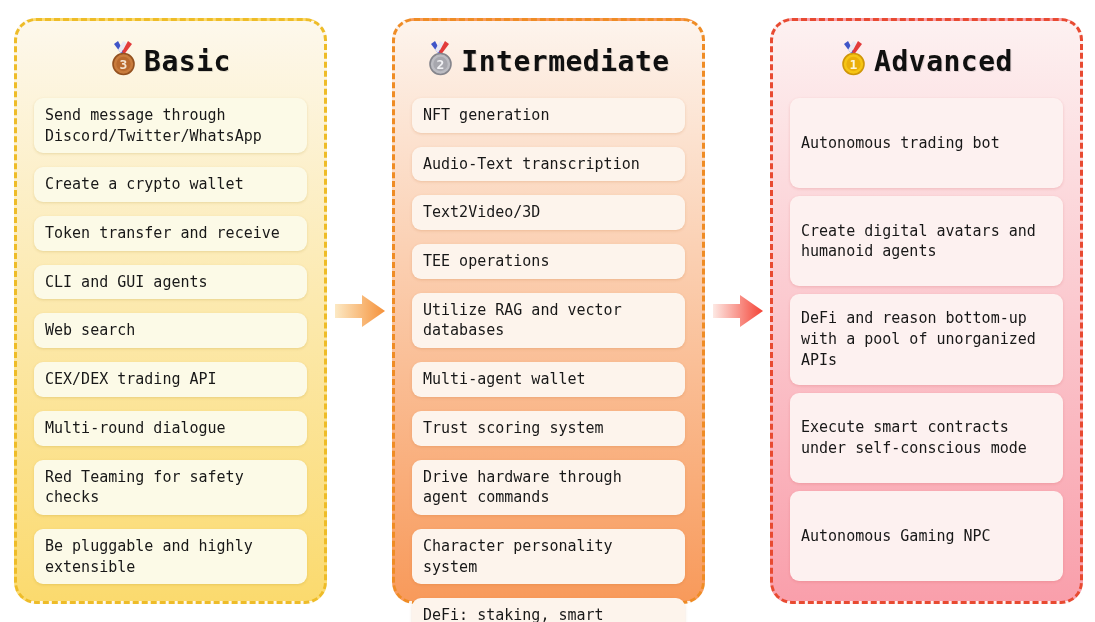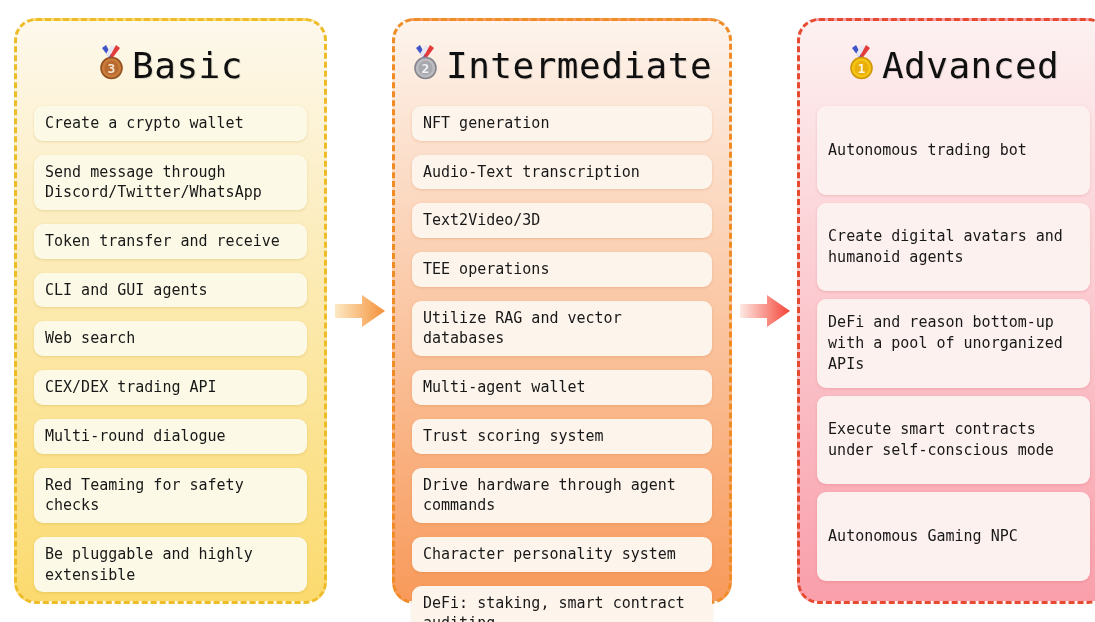--- a/index.html
+++ b/index.html
@@ -28,22 +28,22 @@
 
   .panel-header {
     display: flex;
     align-items: center;
     justify-content: center;
     gap: 7px;
     margin: 24px 0 20px 0;
     flex: 0 0 auto;
   }
   .panel-title {
-    font-size: 36px;
-    font-weight: normal;
+    font-size: 28px;
+    font-weight: bold;
     letter-spacing: 0.5px;
     color: #101010;
     text-shadow: 1px 1px 0 rgba(0,0,0,0.12);
   }
   .medal { width: 27px; height: 36px; margin-top: -6px; flex: 0 0 auto; }
 
   .items {
     list-style: none;
     display: flex;
     flex-direction: column;
@@ -85,22 +85,22 @@
         <polygon points="8,0 14,11 11.5,13 4,3" fill="#4055c8"></polygon>
         <polygon points="13,0 8,9 11,12 17,2" fill="#e8e8f2"></polygon>
         <polygon points="18,0 12,11 14.5,13 22,3" fill="#e23b3b"></polygon>
         <circle cx="13.5" cy="23" r="10.5" fill="#c97c3d" stroke="#94511f" stroke-width="1.6"></circle>
         <circle cx="13.5" cy="23" r="7.2" fill="#b96a2e"></circle>
         <text x="13.5" y="28" text-anchor="middle" font-size="13" font-weight="bold" font-family="DejaVu Sans Mono, monospace" fill="#f4e3cf">3</text>
       </svg>
       <h2 class="panel-title">Basic</h2>
     </header>
     <ul class="items">
+        <li class="item">Send message through Discord/Twitter/WhatsApp</li>
         <li class="item">Create a crypto wallet</li>
-        <li class="item">Send message through Discord/Twitter/WhatsApp</li>
         <li class="item">Token transfer and receive</li>
         <li class="item">CLI and GUI agents</li>
         <li class="item">Web search</li>
         <li class="item">CEX/DEX trading API</li>
         <li class="item">Multi-round dialogue</li>
         <li class="item">Red Teaming for safety checks</li>
         <li class="item">Be pluggable and highly extensible</li>
       </ul>
   </section>
 

